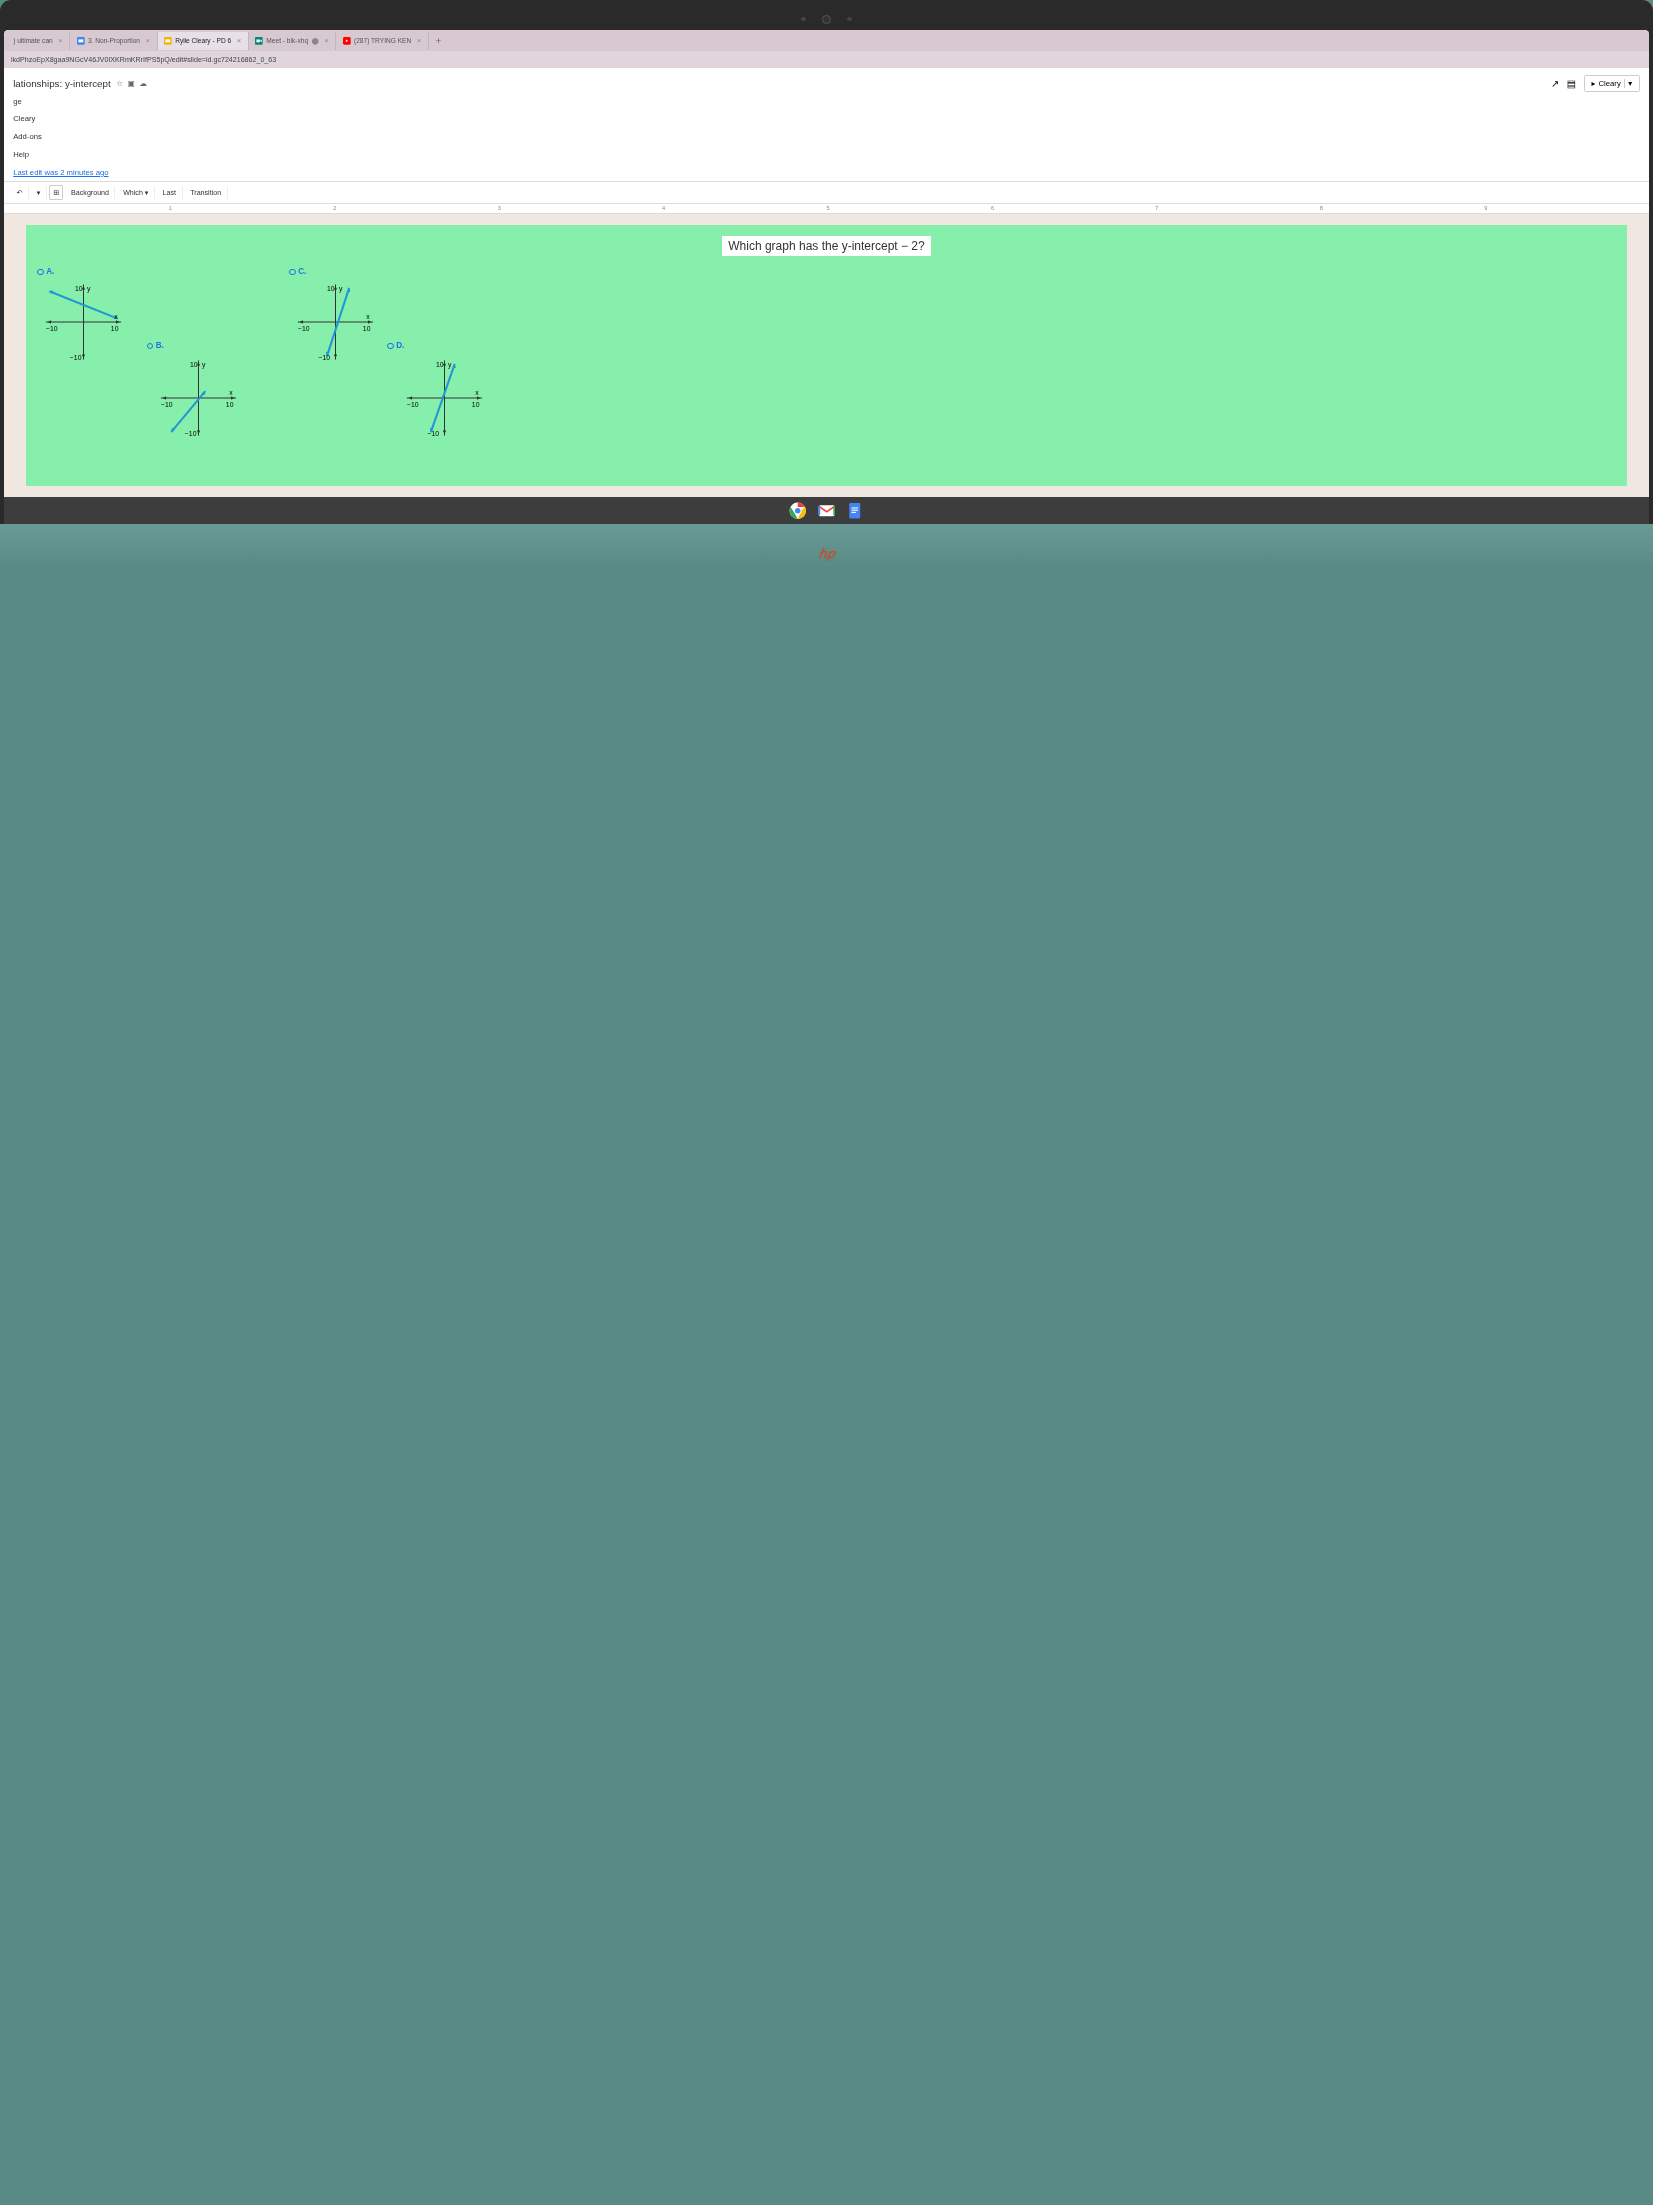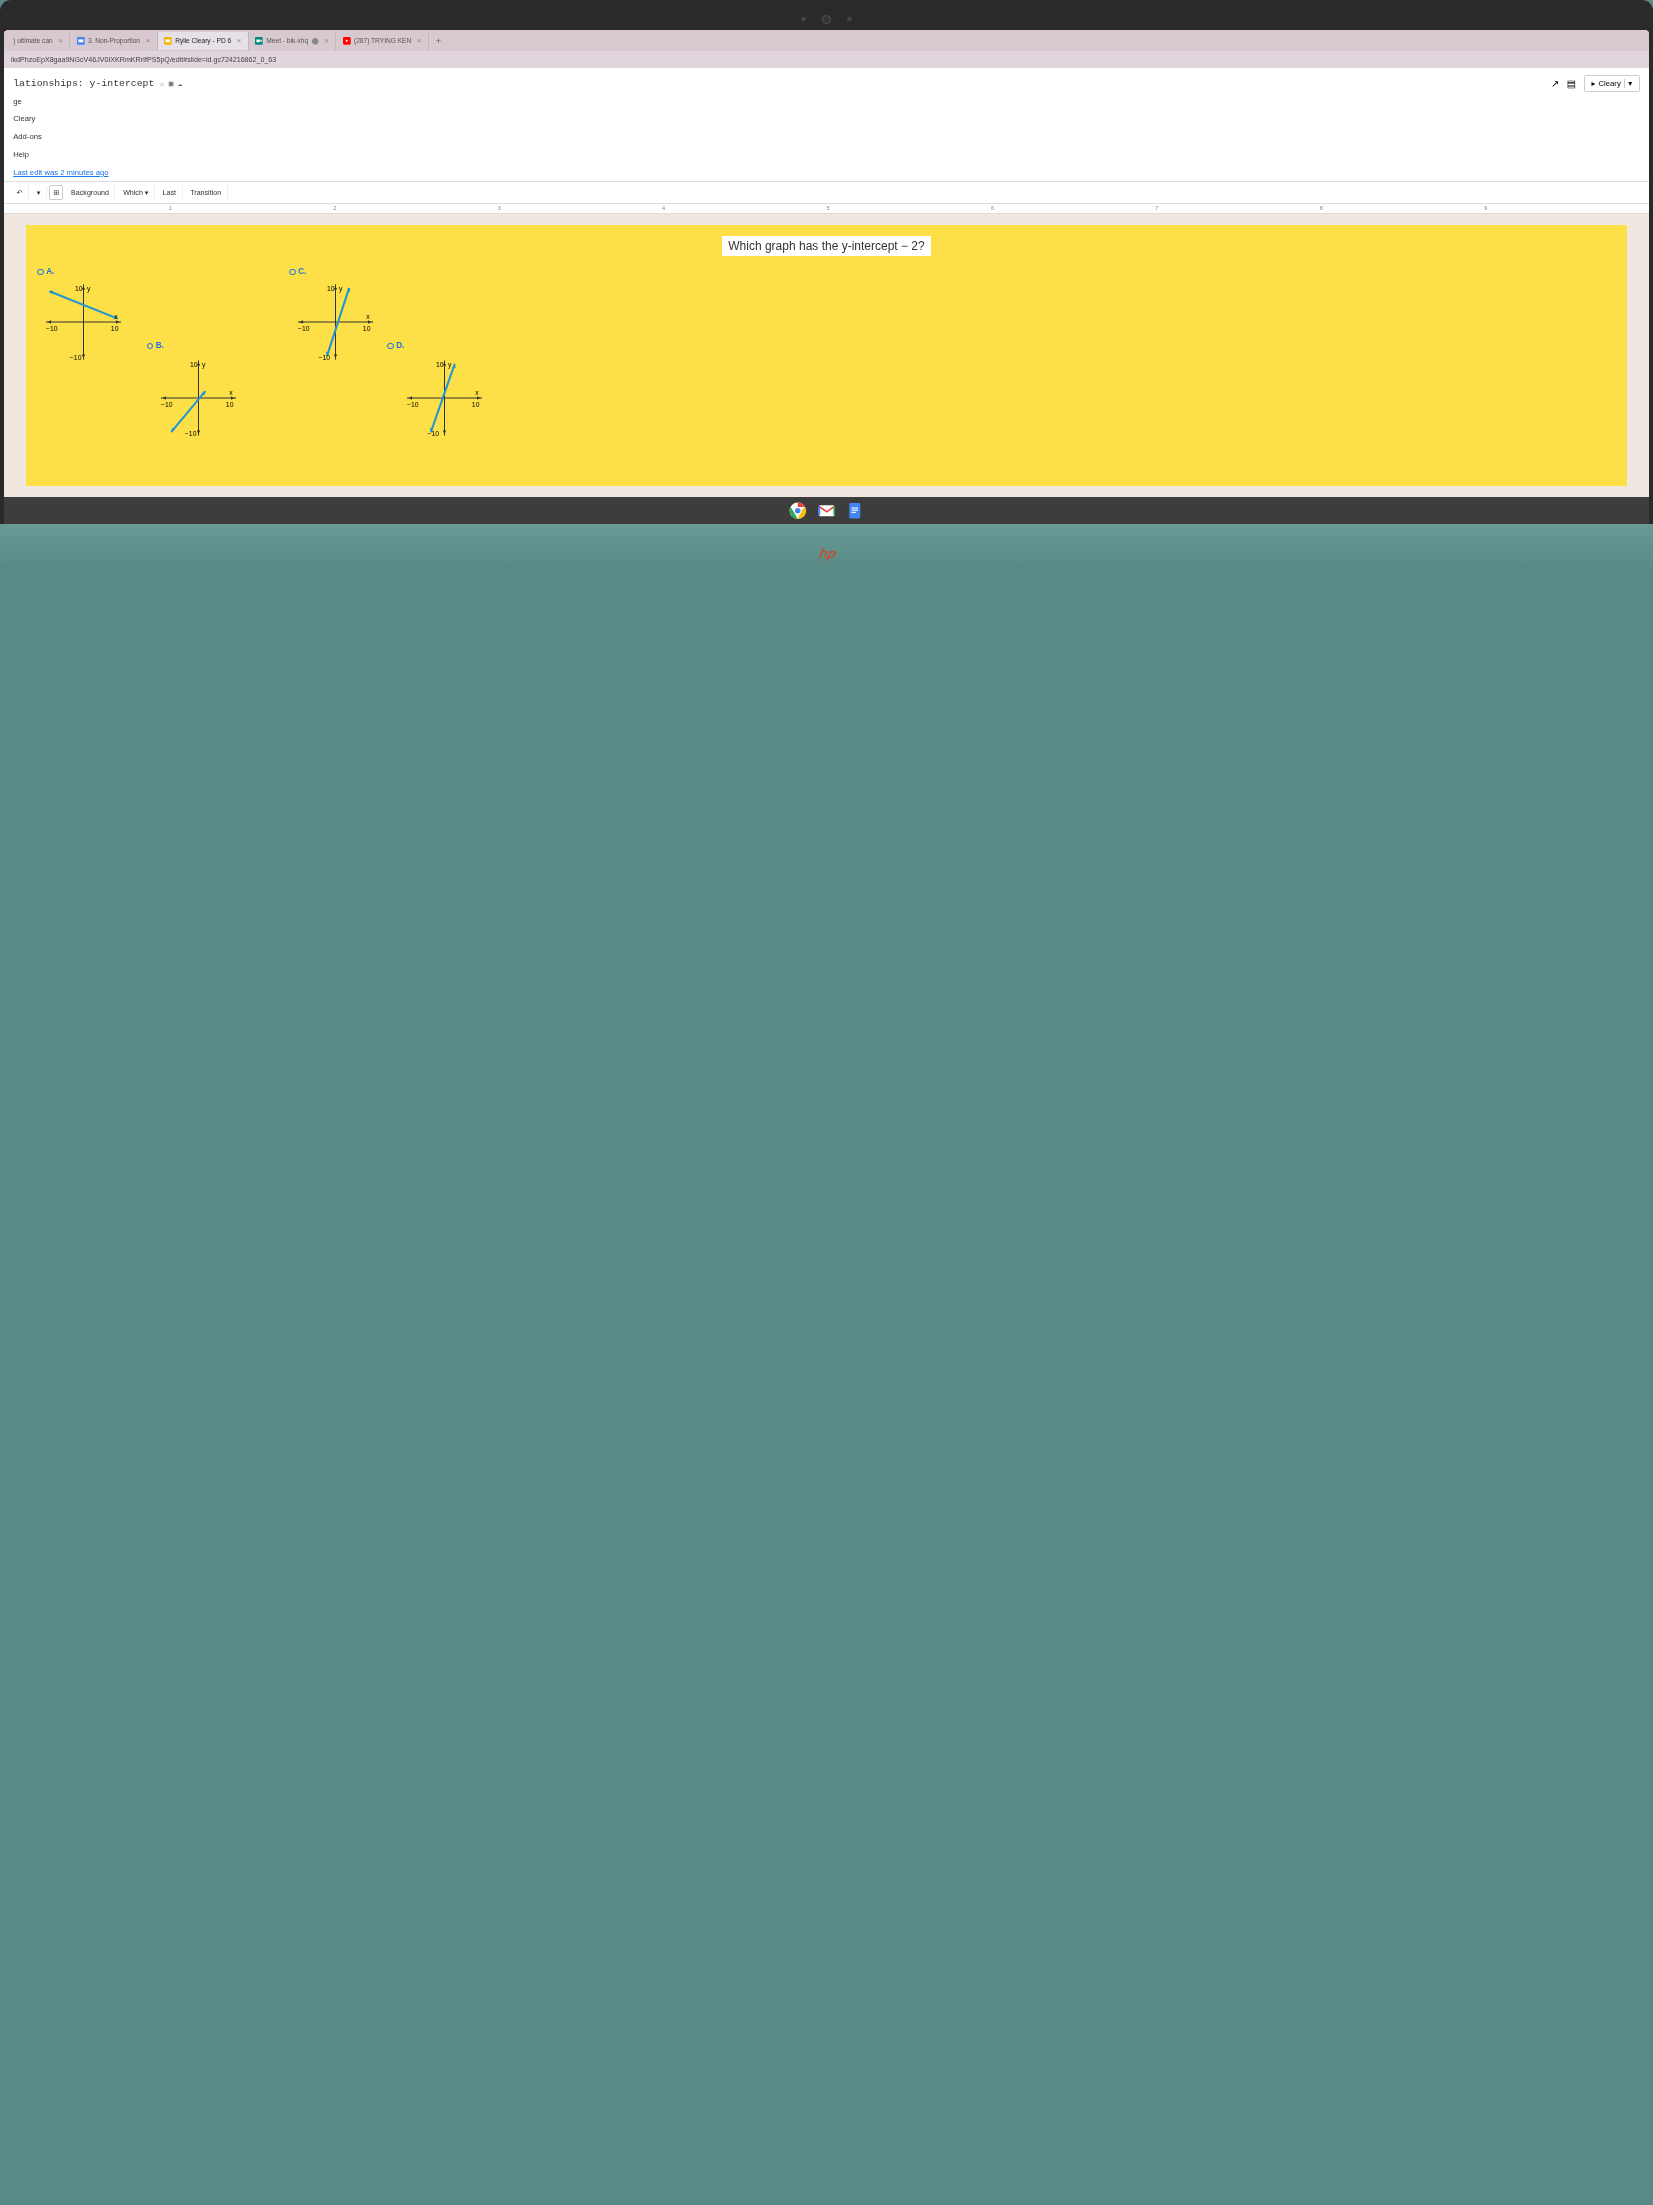--- a/index.html
+++ b/index.html
@@ -63,21 +63,21 @@
       background: #fff;
       padding: 6.6px 8.8px 0 8.8px;
       border-bottom: 0.5px solid #ddd;
     }
     .doc-title-row {
       display: flex;
       align-items: center;
       justify-content: space-between;
       margin-bottom: 4.4px;
     }
-    .doc-title-left { display: flex; align-items: center; gap: 5.5px; font-family: Liberation Mono, monospace; }
+    .doc-title-left { display: flex; align-items: center; gap: 5.5px; }
     .doc-title { font-size: 9.8px; color: #333; }
     .doc-icons { display: flex; gap: 4.4px; color: #666; font-size: 7.7px; }
     .doc-title-right { display: flex; align-items: center; gap: 7.7px; }
     .present-btn {
       display: flex;
       align-items: center;
       gap: 3.3px;
       border: 0.5px solid #ccc;
       padding: 3.3px 6.6px;
       border-radius: 1.6px;
@@ -121,21 +121,21 @@
       display: flex;
       padding-left: 33px;
     }
     .ruler-mark { position: absolute; top: 1.1px; }
     .slide-area {
       background: #f0e8e0;
       padding: 11px 22px;
       min-height: 273px;
     }
     .slide {
-      background: #fde047;
+      background: #86efac;
       padding: 11px;
       position: relative;
       min-height: 252px;
     }
     .question {
       background: #fff;
       font-size: 12px;
       padding: 3.3px 6.6px;
       text-align: center;
       margin: 0 auto 11px auto;

